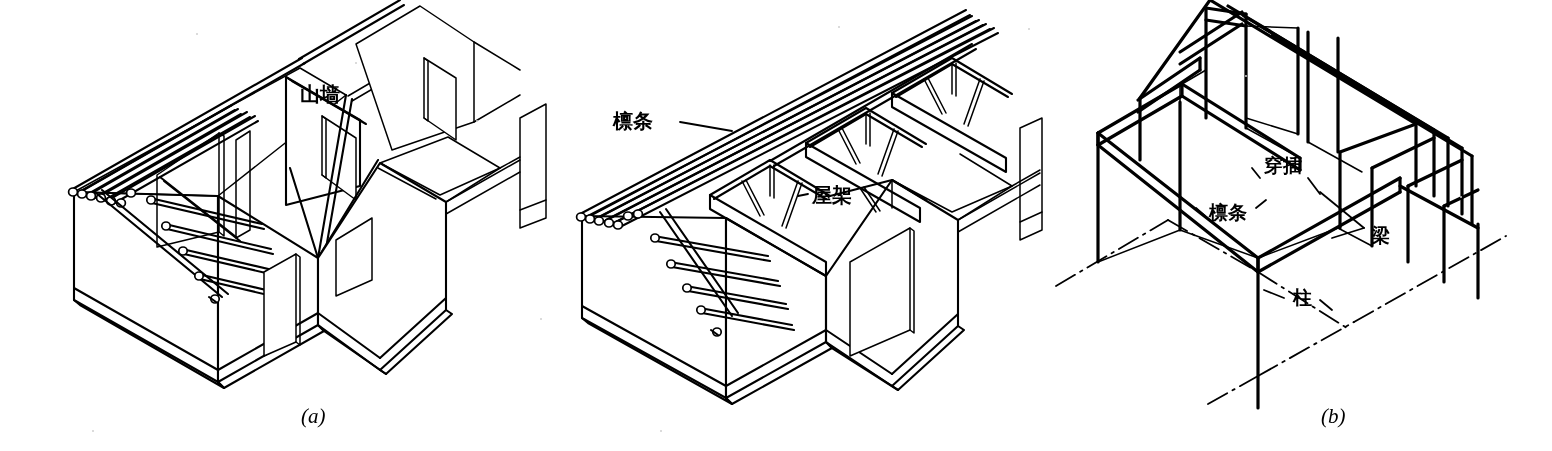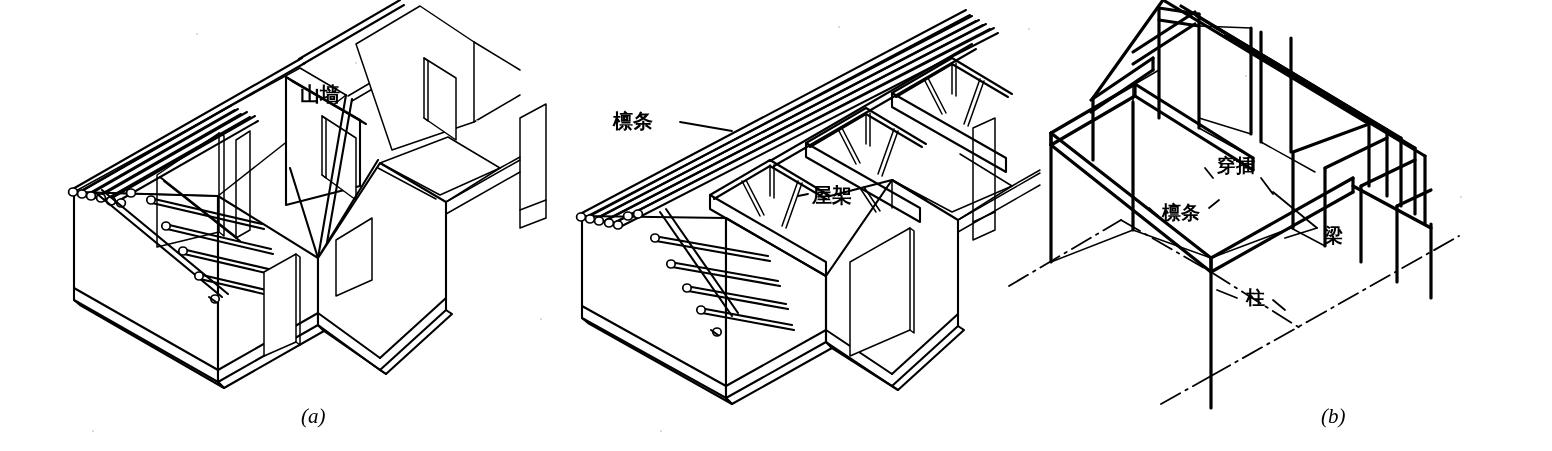--- a/index.html
+++ b/index.html
@@ -4,21 +4,21 @@
 <style>
   html,body{margin:0;padding:0;background:#ffffff;}
   body{
     width:1552px;height:451px;overflow:hidden;
     font-family:"Liberation Sans","DejaVu Sans",sans-serif;
   }
   #figure{position:relative;width:1552px;height:378px;background:#fff;}
   .panel{position:absolute;top:0;height:451px;}
   #panel-a{left:0;width:520px;}
   #panel-b{left:520px;width:520px;}
-  #panel-c{left:973px;width:532px;}
+  #panel-c{left:1020px;width:532px;}
   svg{display:block;width:100%;height:100%;overflow:visible;}
   .ln{fill:none;stroke:#000;stroke-width:2.1;stroke-linecap:round;stroke-linejoin:round;}
   .ln-th{fill:none;stroke:#000;stroke-width:1.5;stroke-linecap:round;stroke-linejoin:round;}
   .ln-hv{fill:none;stroke:#000;stroke-width:3.2;stroke-linecap:round;stroke-linejoin:round;}
   .ln-lead{fill:none;stroke:#000;stroke-width:1.8;stroke-linecap:round;stroke-linejoin:round;}
   .fillw{fill:#ffffff;stroke:#000;stroke-width:2.1;stroke-linejoin:round;stroke-linecap:round;}
   .fillw-th{fill:#ffffff;stroke:#000;stroke-width:1.5;stroke-linejoin:round;stroke-linecap:round;}
   .chain{fill:none;stroke:#000;stroke-width:1.8;stroke-linecap:round;
          stroke-dasharray:22 6 2.5 6;}
   .cap{fill:#ffffff;stroke:#000;stroke-width:1.7;}

